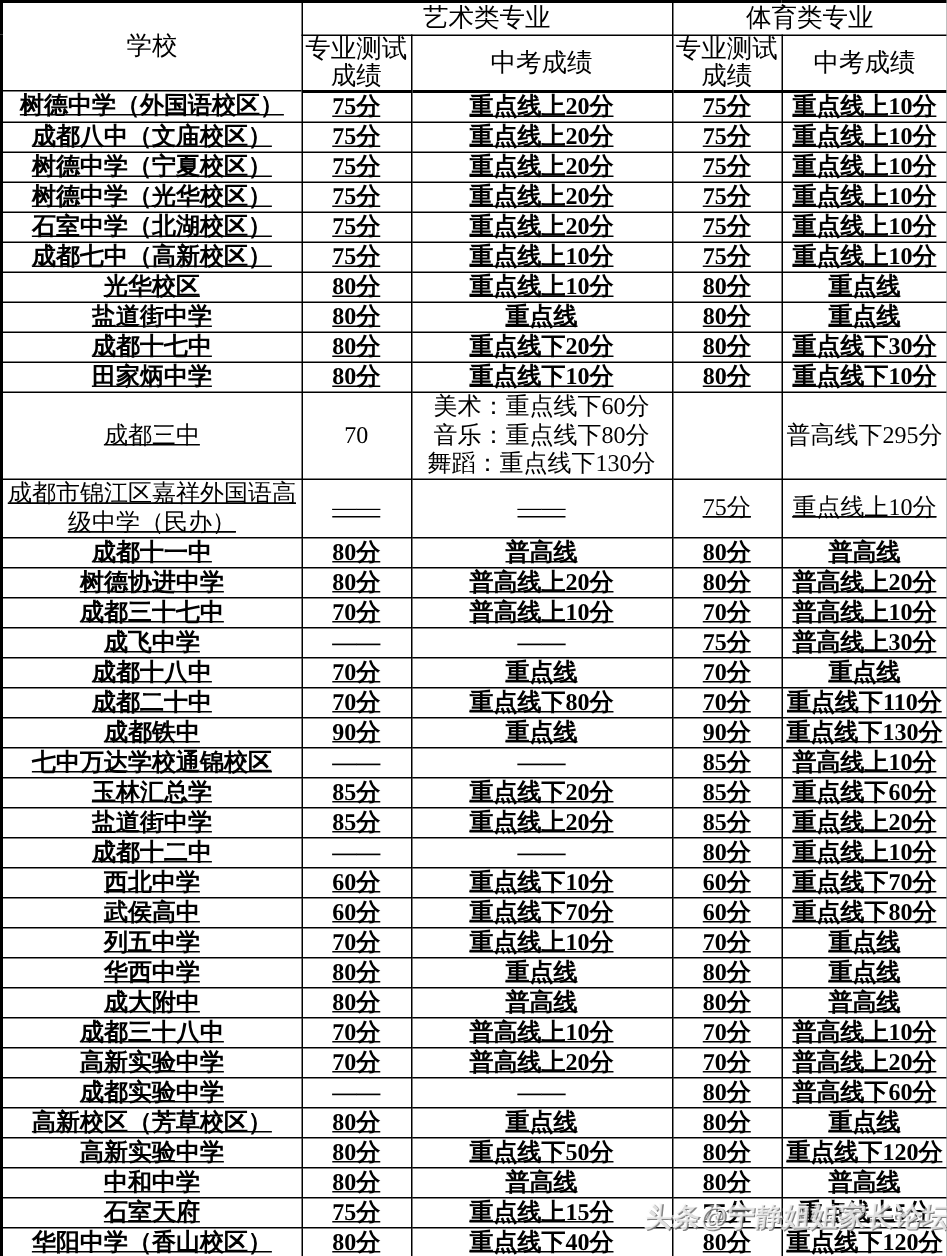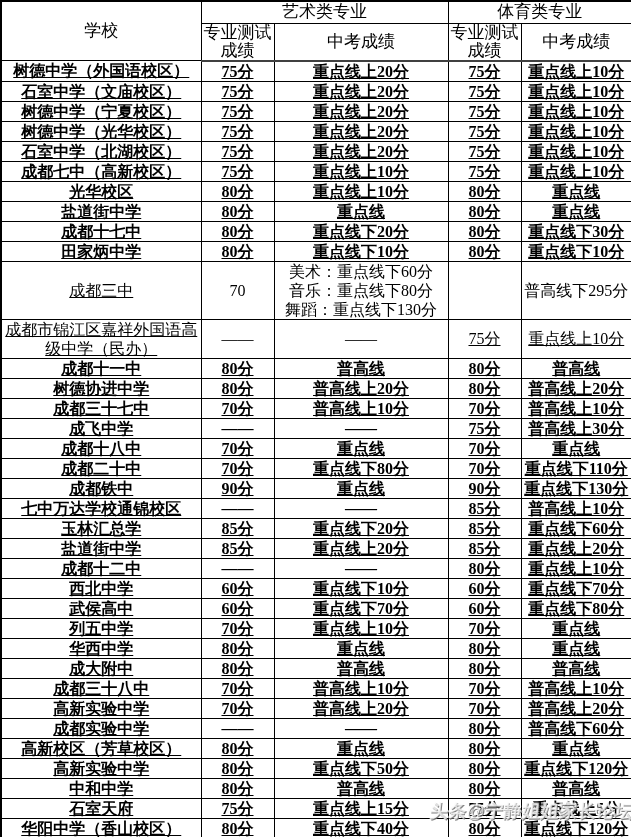--- a/index.html
+++ b/index.html
@@ -34,24 +34,24 @@
     line-height: 19px;
     overflow: hidden;
   }
   th {
     font-weight: normal;
     font-size: 17px;
     line-height: 18px;
   }
   tr.group-row { height: 22px; }
   tr.sub-row   { height: 35px; }
-  tr.sub-row th { border-bottom: 2px solid #404040; }
+  tr.sub-row th { border-bottom: 2px solid #000000; }
   tr.data-row  { height: 19px; font-weight: bold; }
   tr.row-tall3 { height: 58px; }
-  tr.row-tall2 { height: 38px; }
+  tr.row-tall2 { height: 38px; text-decoration: underline; }
 
   td.u { text-decoration: underline; }
   td.nu { text-decoration: none; }
   td.multiline { white-space: pre-line; }
 
   .watermark {
     position: absolute;
     top: 799px;
     right: 1px;
     width: 200px;
@@ -95,21 +95,21 @@
   </thead>
   <tbody>
     <tr class="data-row">
         <td class="u">树德中学（外国语校区）</td>
         <td class="u">75分</td>
         <td class="u">重点线上20分</td>
         <td class="u">75分</td>
         <td class="u">重点线上10分</td>
       </tr>
     <tr class="data-row">
-        <td class="u">石室中学（文庙校区）</td>
+        <td class="u">成都八中（文庙校区）</td>
         <td class="u">75分</td>
         <td class="u">重点线上20分</td>
         <td class="u">75分</td>
         <td class="u">重点线上10分</td>
       </tr>
     <tr class="data-row">
         <td class="u">树德中学（宁夏校区）</td>
         <td class="u">75分</td>
         <td class="u">重点线上20分</td>
         <td class="u">75分</td>

